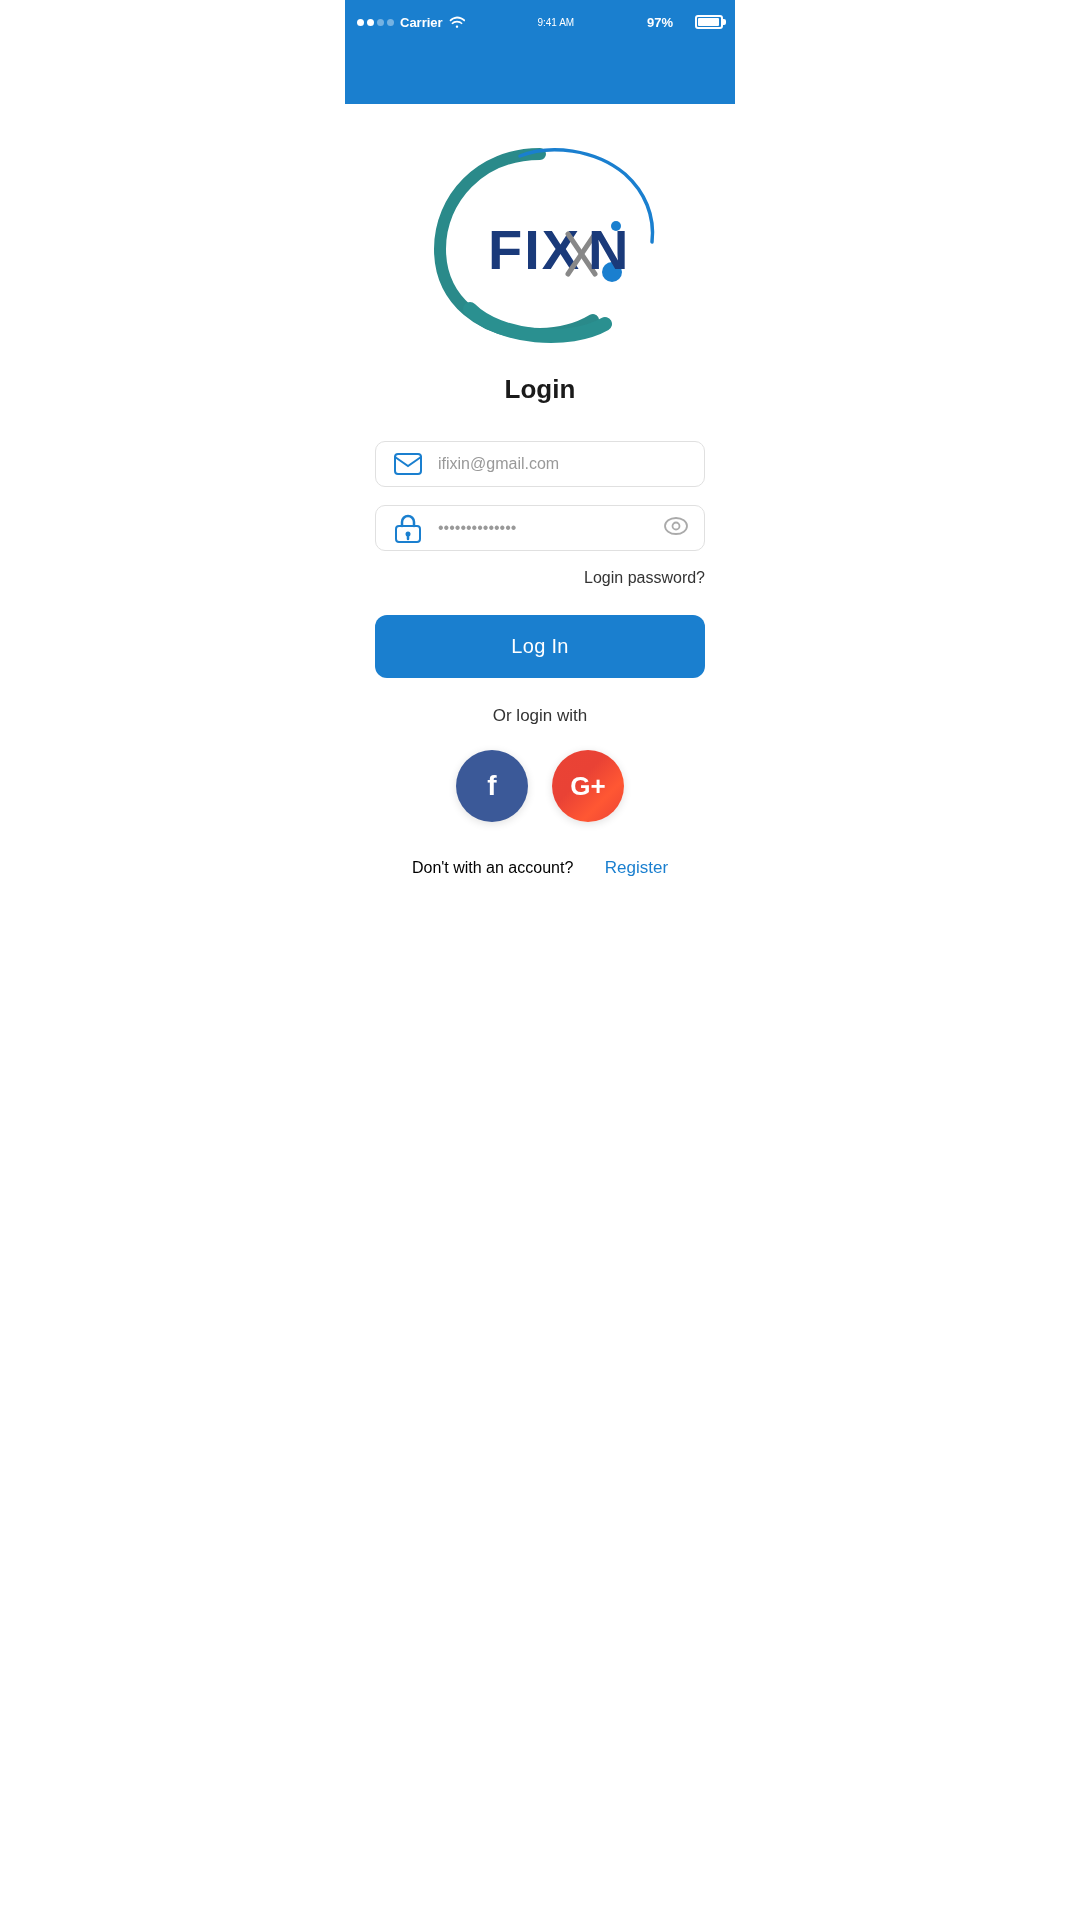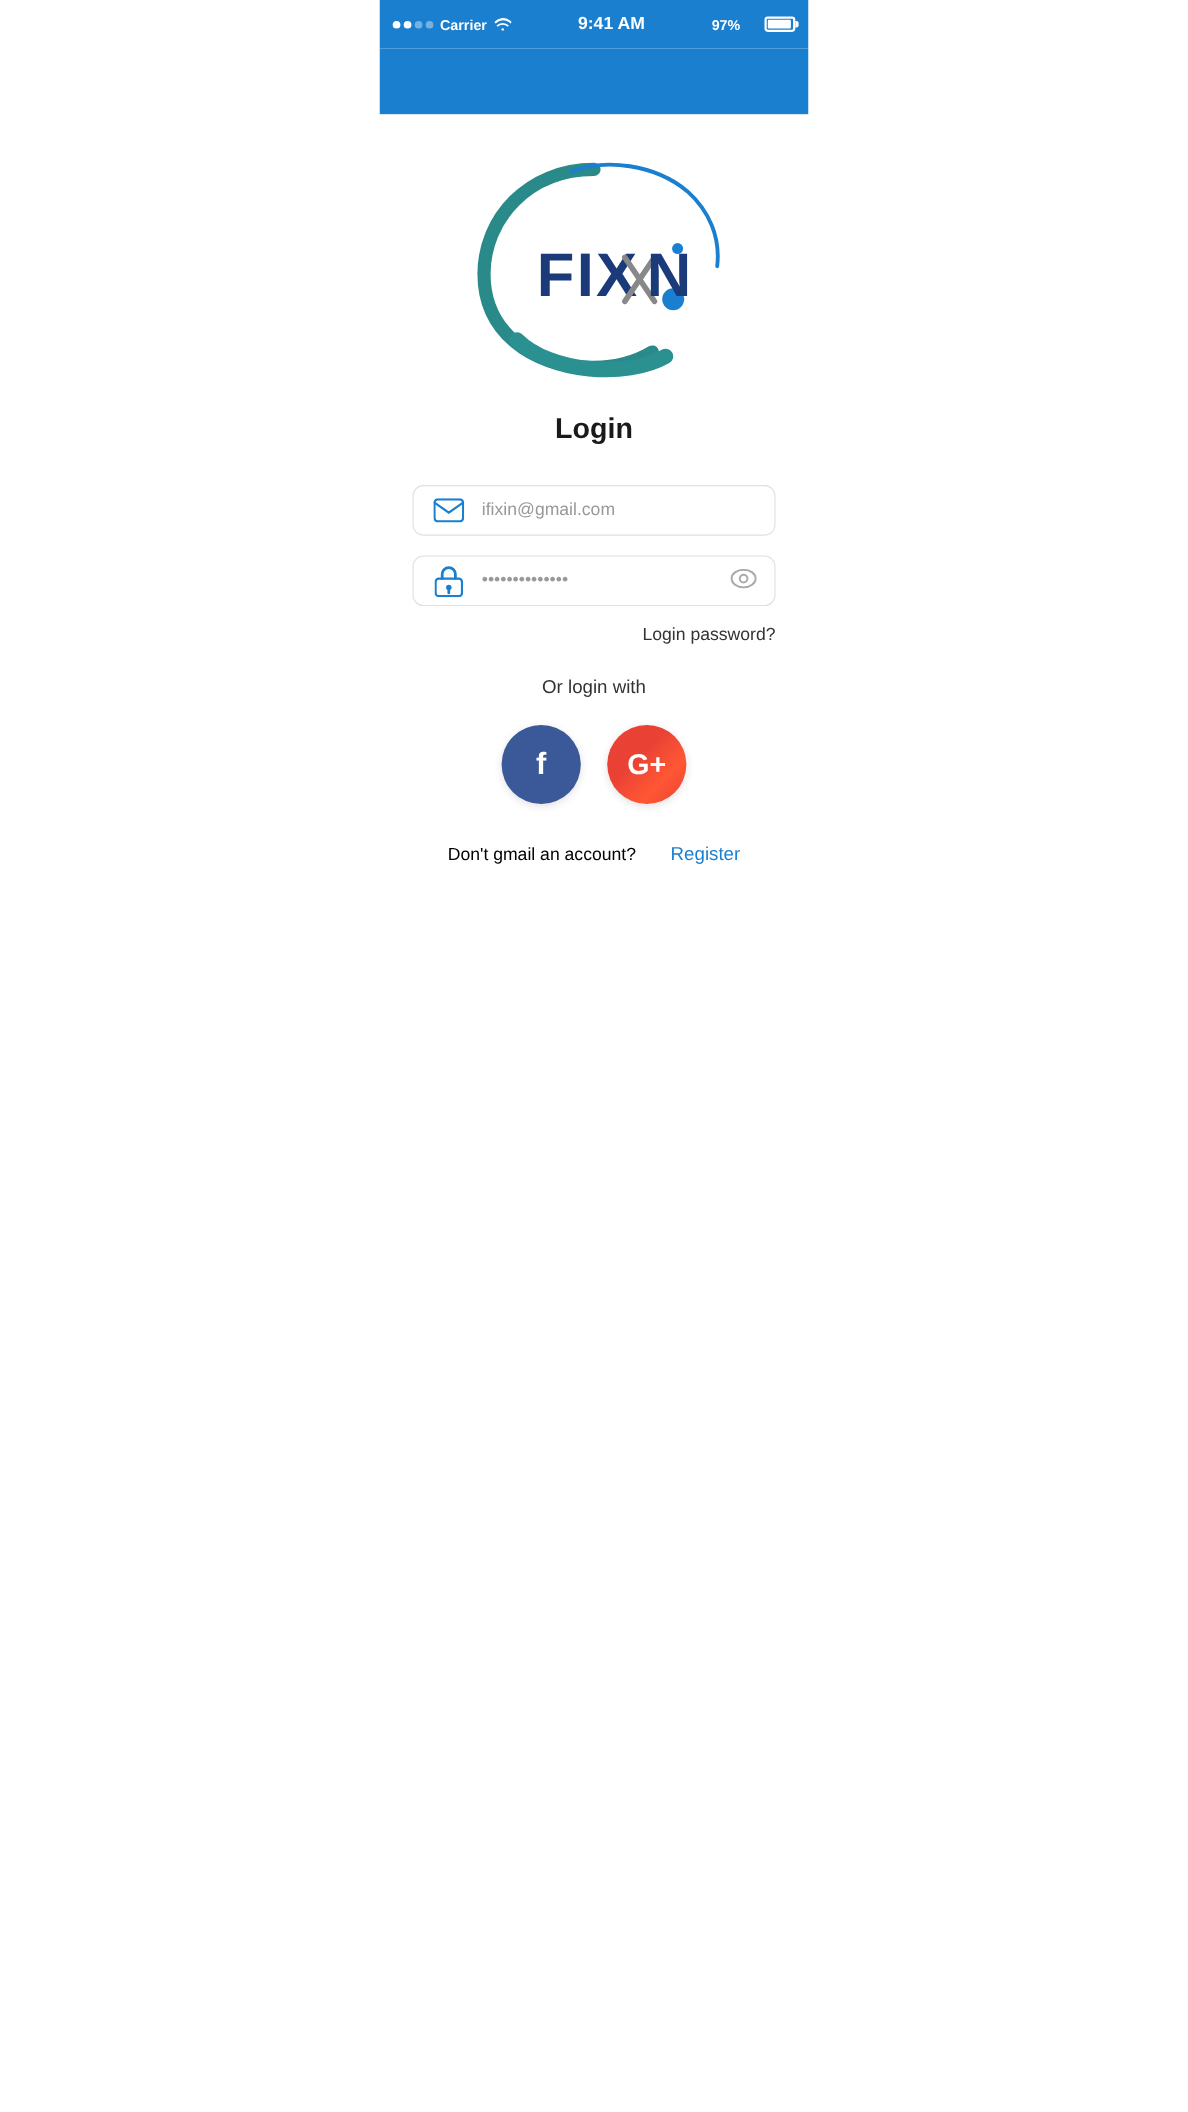--- a/index.html
+++ b/index.html
@@ -52,22 +52,22 @@
     .dot.empty {
       background: rgba(255,255,255,0.4);
     }
 
     .wifi-icon {
       width: 16px;
       height: 12px;
     }
 
     .status-center {
-      font-size: 16px;
-      font-weight: 700;
+      font-size: 10px;
+      font-weight: 400;
     }
 
     .status-right {
       display: flex;
       align-items: center;
       gap: 22px;
       font-size: 13px;
     }
 
     .battery {
@@ -361,36 +361,37 @@
         </svg>
       </span>
     </div>
 
     
     <div class="forgot-password">
       <span>Login password?</span>
     </div>
 
     
+    <button class="login-button">Log In</button>
 
     
     <div class="or-section">
       <span class="or-text">Or login with</span>
     </div>
 
     
     <div class="social-buttons">
       <button class="social-btn facebook-btn">
         <span class="social-icon-text">f</span>
       </button>
       <button class="social-btn google-btn">
         <span class="gplus-icon">G+</span>
       </button>
     </div>
 
     
     <div class="register-section">
-      <span>Don't gmail an account?</span>
+      <span>Don't with an account?</span>
       <a href="#" class="register-link">Register</a>
     </div>
 
   </div>
 </div>
 
 </body></html>

